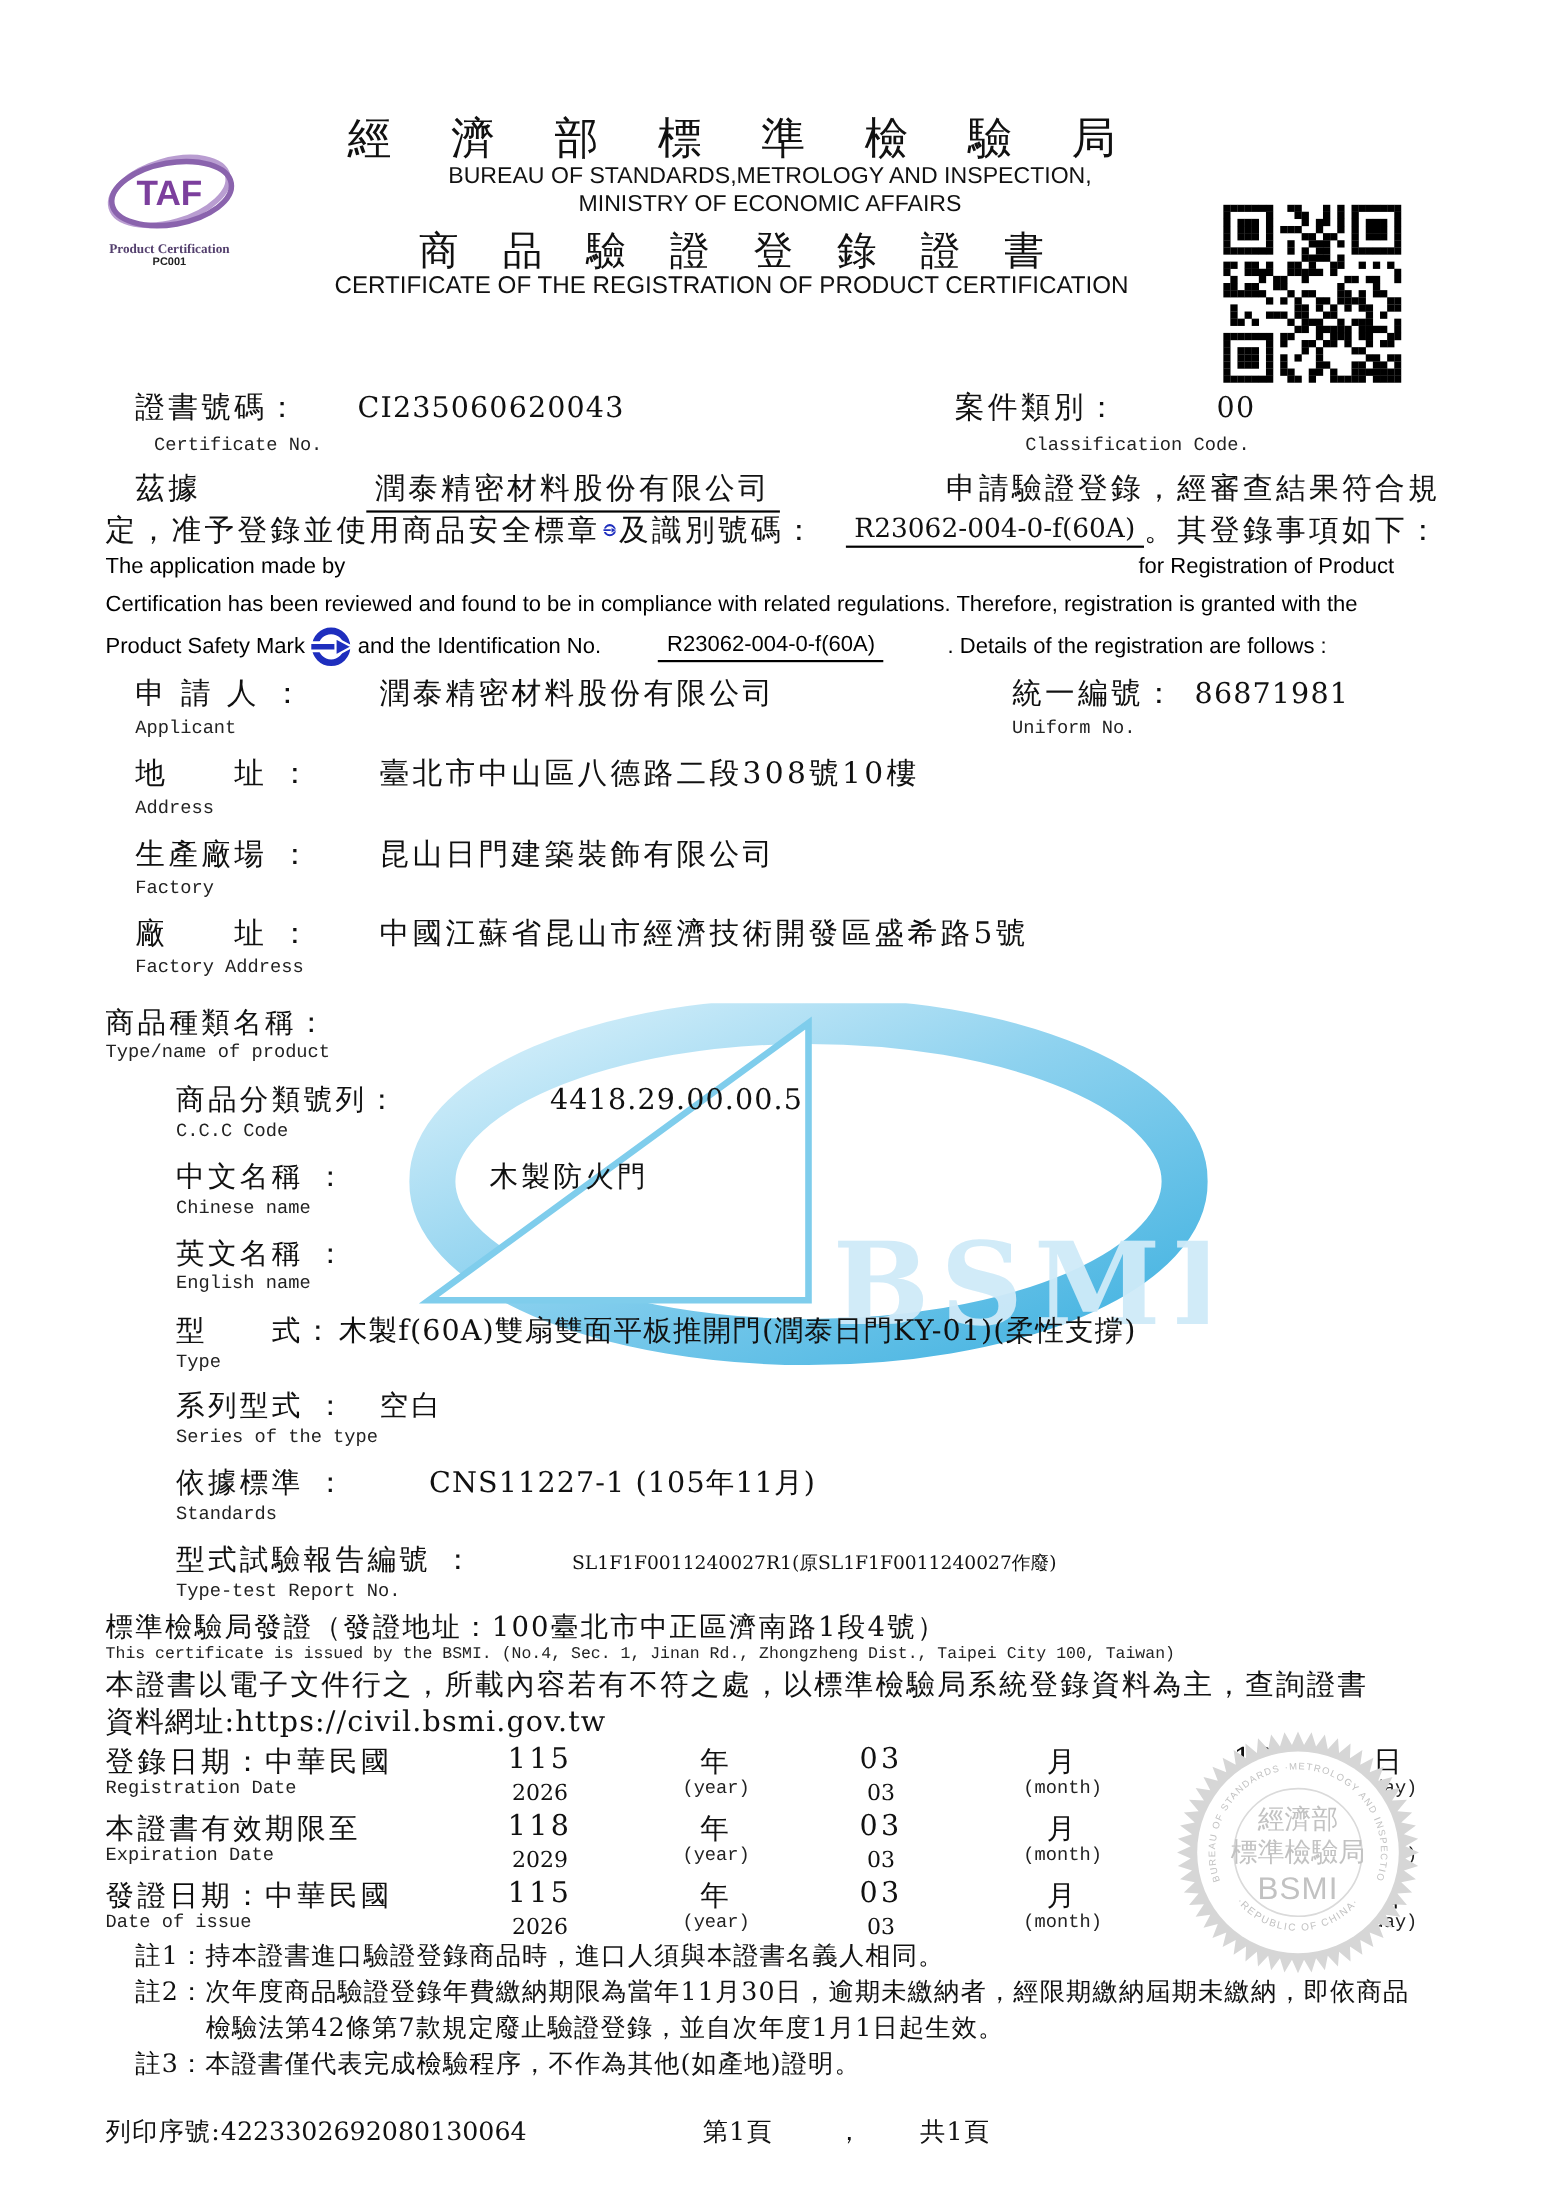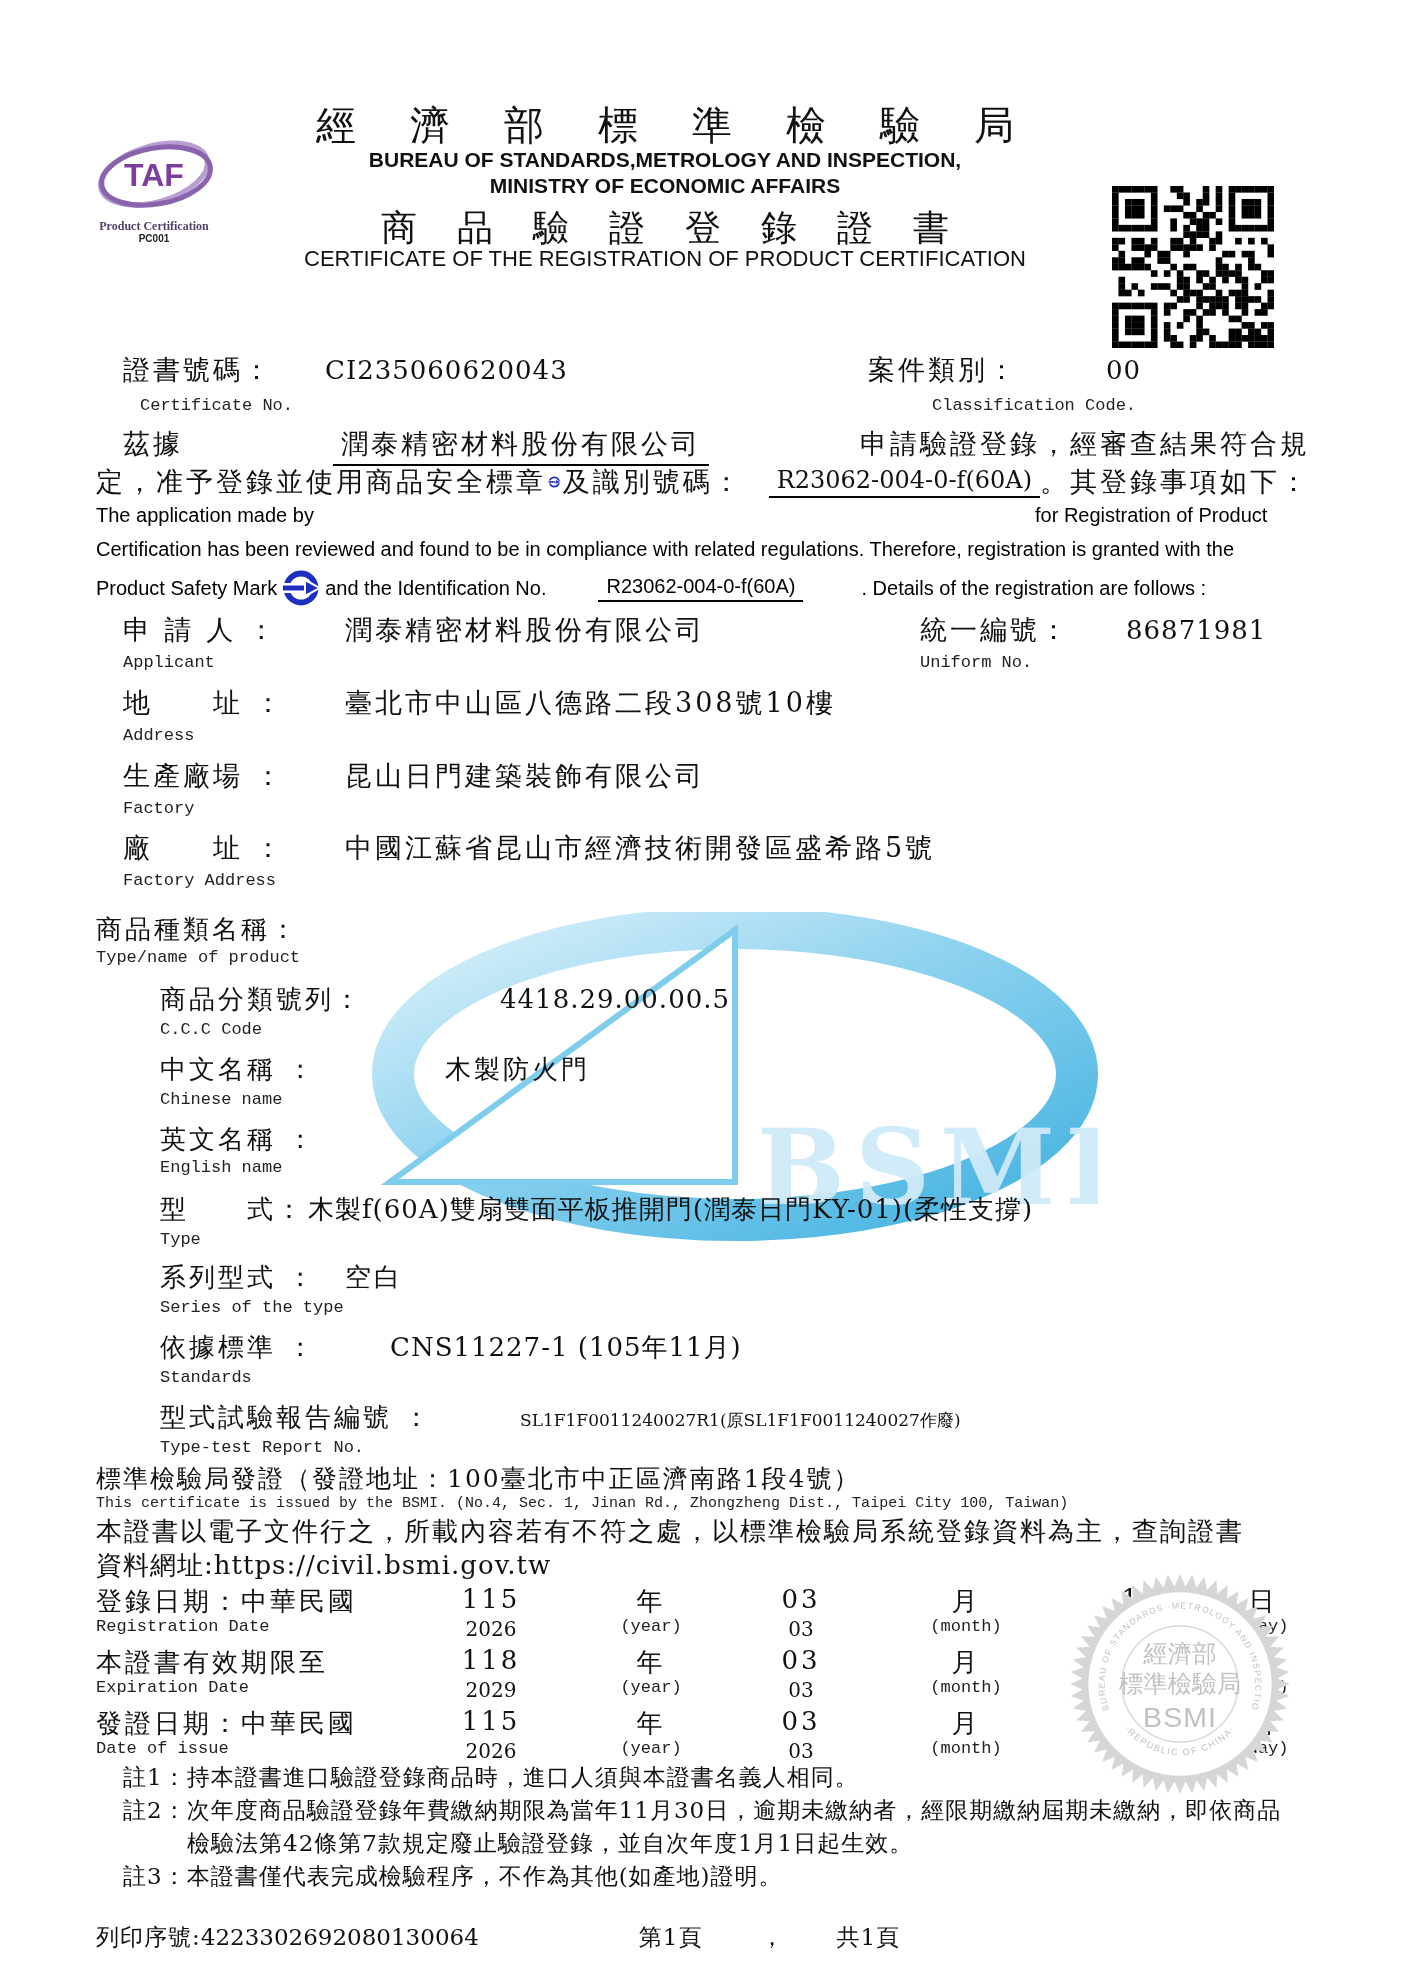--- a/index.html
+++ b/index.html
@@ -14,21 +14,21 @@
   .mono17{font-family:"Liberation Mono","DejaVu Sans Mono",monospace;font-size:17px;color:#222;letter-spacing:0;}
   .mono15{font-family:"Liberation Mono","DejaVu Sans Mono",monospace;font-size:15px;color:#222;letter-spacing:0;}
   .sans19{font-family:"Liberation Sans","DejaVu Sans",sans-serif;font-size:20px;color:#000;letter-spacing:0;}
   .serif26{font-size:26px;letter-spacing:1px;}
   .serif21{font-size:17px;letter-spacing:0;}
   .flex{display:flex;align-items:baseline;}
   .flexc{display:flex;align-items:center;}
   .u{border-bottom:2px solid #000;padding:0 8px 2px 8px;}
   .hdr-center{left:0;width:1330px;text-align:center;}
   .title-zh{top:98px;font-size:40px;letter-spacing:54px;text-indent:54px;}
-  .hdr-en{font-family:"Liberation Sans","DejaVu Sans",sans-serif;font-weight:bold;font-size:21px;letter-spacing:0;}
+  .hdr-en{font-family:"Liberation Sans","DejaVu Sans",sans-serif;font-weight:normal;font-size:21px;letter-spacing:0;padding-left:35px;}
   .cert-zh{top:204px;font-size:36px;letter-spacing:40px;text-indent:40px;}
   .cert-en{font-family:"Liberation Sans","DejaVu Sans",sans-serif;font-size:22px;font-weight:normal;}
   .lblw{display:inline-block;}
   .taf-cap{font-family:"Liberation Serif",serif;font-weight:bold;font-size:12px;color:#54406e;line-height:13px;}
   .taf-code{font-family:"Liberation Sans",sans-serif;font-weight:bold;font-size:10px;color:#222;}
   .wm{position:absolute;left:372px;top:912px;z-index:0;}
   .content{position:relative;z-index:2;}
   .dates-row{position:absolute;left:0;width:1214px;height:30px;}
   .dcell{position:absolute;top:0;}
   .dc-c{text-align:center;}
@@ -429,21 +429,21 @@
       </svg>
       <span>and the Identification No.</span>
       <span class="u" style="margin-left:52px;">R23062-004-0-f(60A)</span>
       <span style="margin-left:58px;">. Details of the registration are follows :</span>
     </div>
 
     <div class="abs flex" style="left:123px;top:612px;justify-content:space-between;">
       <span class="zh zh27 lblw" style="width:222px;">申 請 人 ：</span>
       <span class="zh zh27">潤泰精密材料股份有限公司</span>
     </div>
-    <div class="abs flex" style="left:920px;top:612px;gap:40px;">
+    <div class="abs flex" style="left:920px;top:612px;">
       <span class="zh zh27">統一編號：</span>
       <span class="serif26" style="margin-left:16px;">86871981</span>
     </div>
     <div class="abs mono17" style="left:123px;top:653px;">Applicant</div>
     <div class="abs mono17" style="left:920px;top:653px;">Uniform No.</div>
 
     <div class="abs flex" style="left:123px;top:685px;">
       <span class="zh zh27 lblw" style="width:222px;">地　　址 ：</span>
       <span class="zh zh27">臺北市中山區八德路二段308號10樓</span>
     </div>

